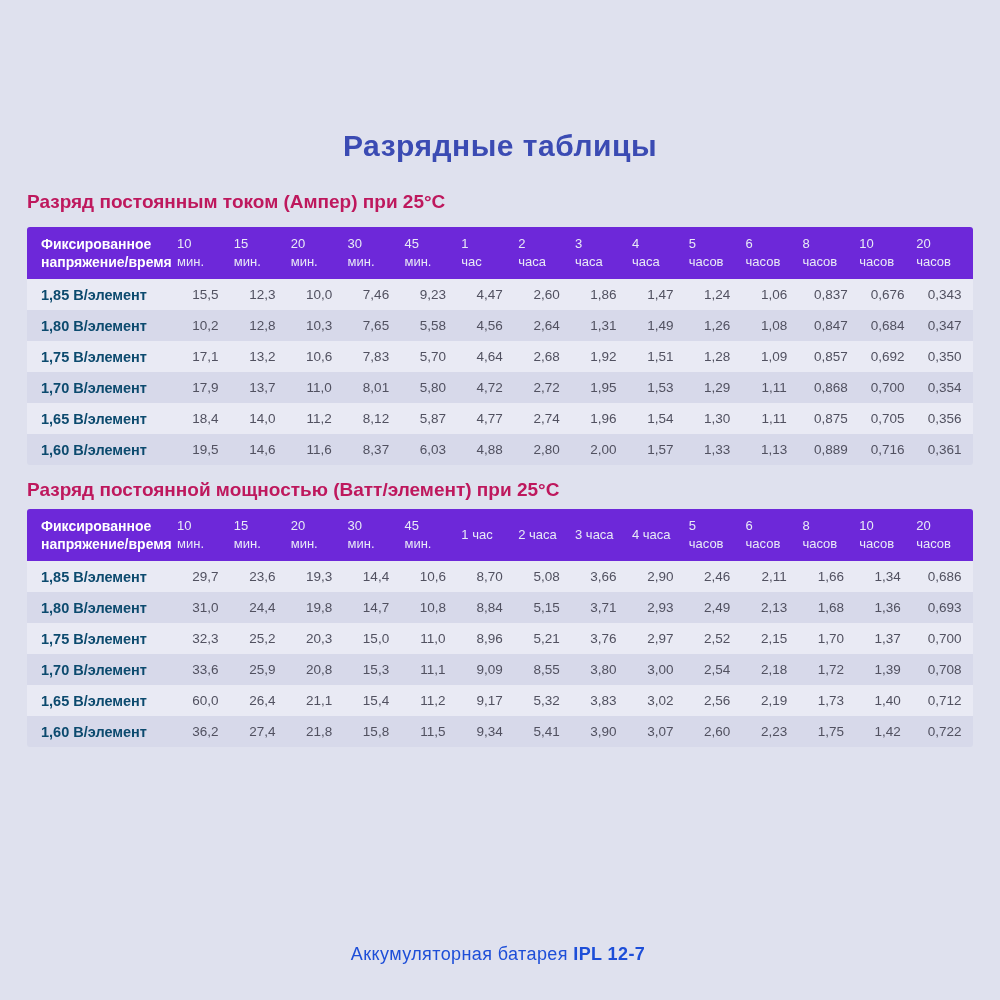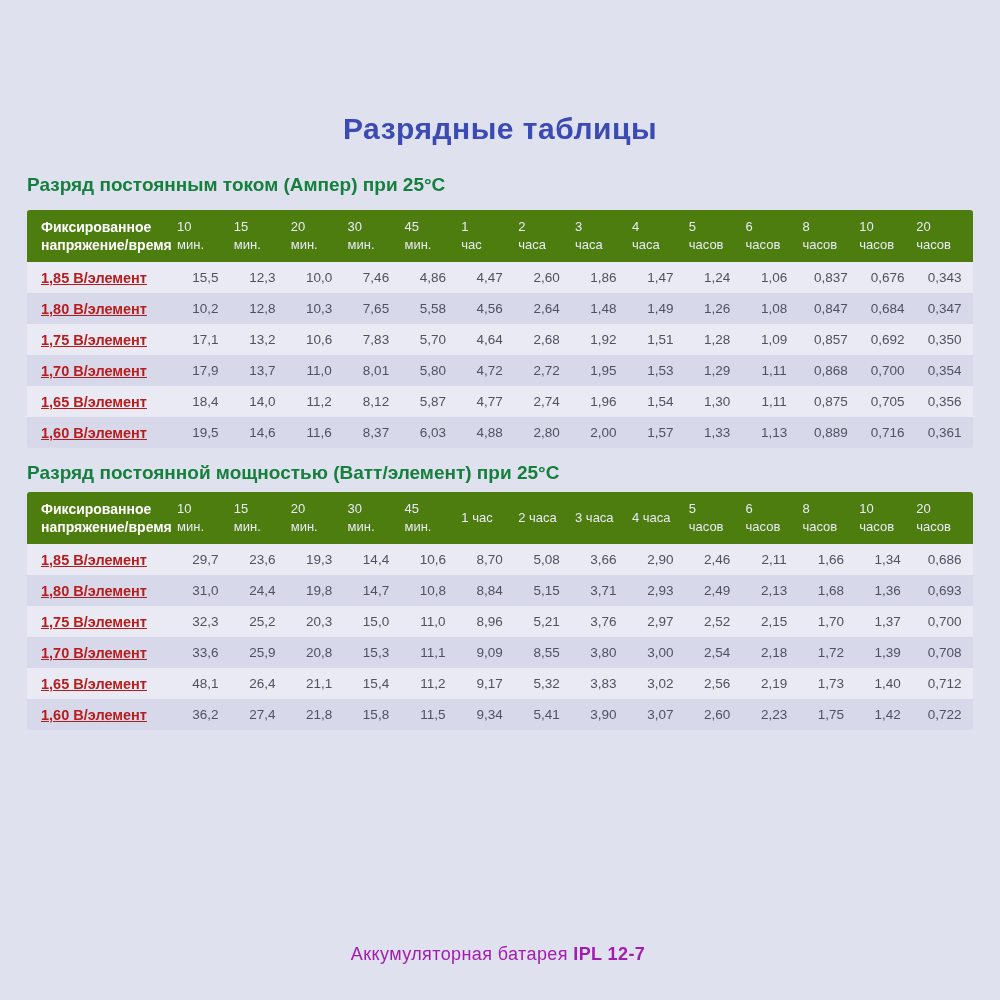--- a/index.html
+++ b/index.html
@@ -3,41 +3,41 @@
 <meta charset="utf-8">
 <style>
   * { margin:0; padding:0; box-sizing:border-box; }
   html,body { width:1000px; height:1000px; }
   body {
     background:#dfe1ee;
     font-family:"Liberation Sans","DejaVu Sans",sans-serif;
     position:relative;
     overflow:hidden;
   }
-  .page { width:1000px; height:1000px; padding:0 27px; position:relative; }
+  .page { width:1000px; height:1000px; padding:17px 27px; position:relative; }
   .title {
     padding-top:112px;
     text-align:center;
     font-size:30px;
     font-weight:600;
     letter-spacing:0.5px;
     color:#3b4bb3;
   }
   .section-heading {
     font-size:19px;
     font-weight:bold;
-    color:#15803d;
+    color:#be185d;
     margin-top:28px;
   }
   .section-heading.second { margin-top:14px; }
   .dtable { width:100%; margin-top:14px; }
   .dtable.second { margin-top:8px; }
   .hrow {
     display:flex;
-    background:#4d7c0f;
+    background:#6d28d9;
     color:#ffffff;
     height:52px;
     align-items:center;
     border-radius:3px 3px 0 0;
   }
   .corner {
     width:150px;
     flex:0 0 150px;
     padding-left:14px;
     font-weight:bold;
@@ -53,36 +53,35 @@
   .drow { display:flex; height:31px; align-items:center; }
   .drow.odd  { background:#e9eaf4; }
   .drow.even { background:#d7d9ea; }
   .drow:last-child { border-radius:0 0 3px 3px; }
   .rlabel {
     width:150px;
     flex:0 0 150px;
     padding-left:14px;
     font-weight:bold;
     font-size:14.5px;
-    color:#b91c1c;
-    text-decoration:underline;
+    color:#0c4a6e;
   }
   .vcell {
     flex:1;
     text-align:center;
     font-size:13.5px;
     color:#515160;
   }
   .footer {
     position:absolute;
     left:0; right:4px;
     top:944px;
     text-align:center;
     font-size:18px;
-    color:#a21caf;
+    color:#1d4ed8;
     letter-spacing:0.4px;
   }
   .footer b { font-weight:bold; }
 </style>
 </head>
 <body>
 
 <div class="page">
 
   <h1 class="title">Разрядные таблицы</h1>
@@ -150,41 +149,41 @@
           <div>20</div>
           <div>часов</div>
         </div>
       </div>
       <div class="drow odd">
         <div class="rlabel">1,85 В/элемент</div>
         <div class="vcell">15,5</div>
         <div class="vcell">12,3</div>
         <div class="vcell">10,0</div>
         <div class="vcell">7,46</div>
-        <div class="vcell">4,86</div>
+        <div class="vcell">9,23</div>
         <div class="vcell">4,47</div>
         <div class="vcell">2,60</div>
         <div class="vcell">1,86</div>
         <div class="vcell">1,47</div>
         <div class="vcell">1,24</div>
         <div class="vcell">1,06</div>
         <div class="vcell">0,837</div>
         <div class="vcell">0,676</div>
         <div class="vcell">0,343</div>
       </div>
       <div class="drow even">
         <div class="rlabel">1,80 В/элемент</div>
         <div class="vcell">10,2</div>
         <div class="vcell">12,8</div>
         <div class="vcell">10,3</div>
         <div class="vcell">7,65</div>
         <div class="vcell">5,58</div>
         <div class="vcell">4,56</div>
         <div class="vcell">2,64</div>
-        <div class="vcell">1,48</div>
+        <div class="vcell">1,31</div>
         <div class="vcell">1,49</div>
         <div class="vcell">1,26</div>
         <div class="vcell">1,08</div>
         <div class="vcell">0,847</div>
         <div class="vcell">0,684</div>
         <div class="vcell">0,347</div>
       </div>
       <div class="drow odd">
         <div class="rlabel">1,75 В/элемент</div>
         <div class="vcell">17,1</div>
@@ -378,21 +377,21 @@
         <div class="vcell">3,80</div>
         <div class="vcell">3,00</div>
         <div class="vcell">2,54</div>
         <div class="vcell">2,18</div>
         <div class="vcell">1,72</div>
         <div class="vcell">1,39</div>
         <div class="vcell">0,708</div>
       </div>
       <div class="drow odd">
         <div class="rlabel">1,65 В/элемент</div>
-        <div class="vcell">48,1</div>
+        <div class="vcell">60,0</div>
         <div class="vcell">26,4</div>
         <div class="vcell">21,1</div>
         <div class="vcell">15,4</div>
         <div class="vcell">11,2</div>
         <div class="vcell">9,17</div>
         <div class="vcell">5,32</div>
         <div class="vcell">3,83</div>
         <div class="vcell">3,02</div>
         <div class="vcell">2,56</div>
         <div class="vcell">2,19</div>

